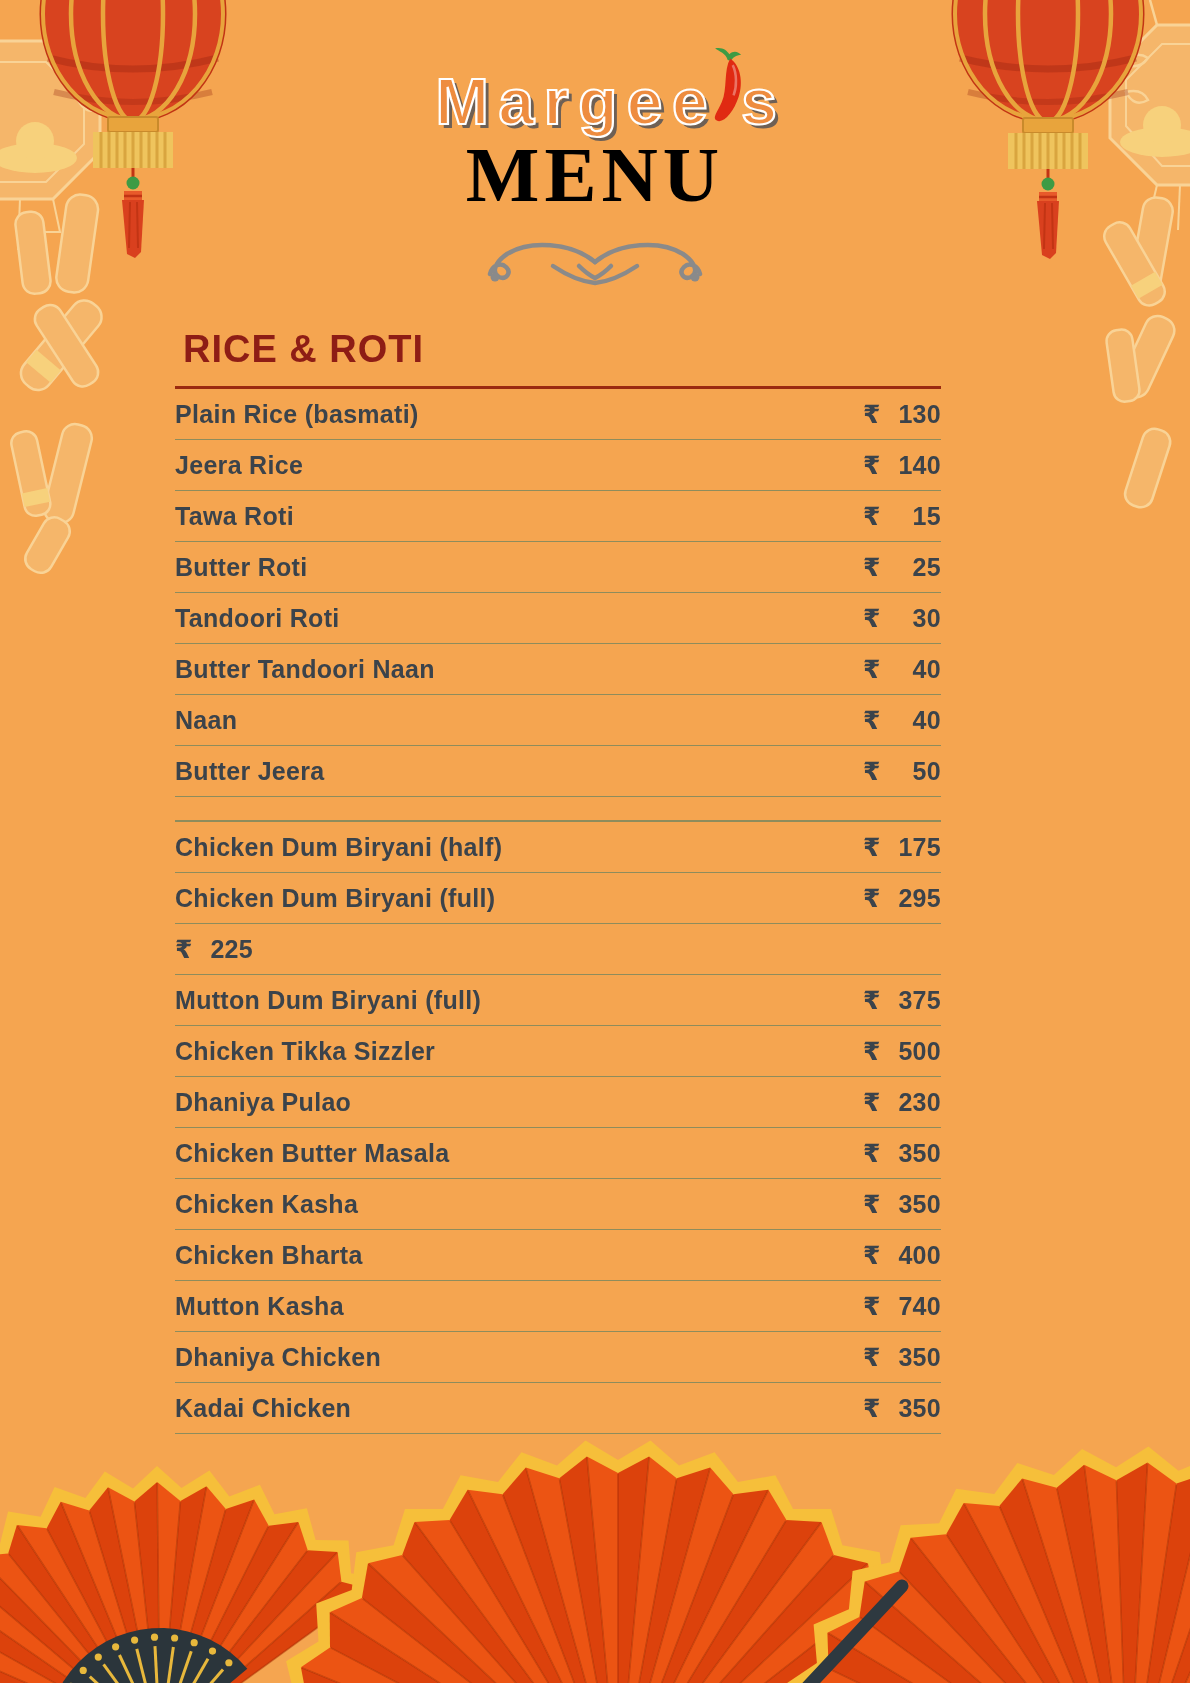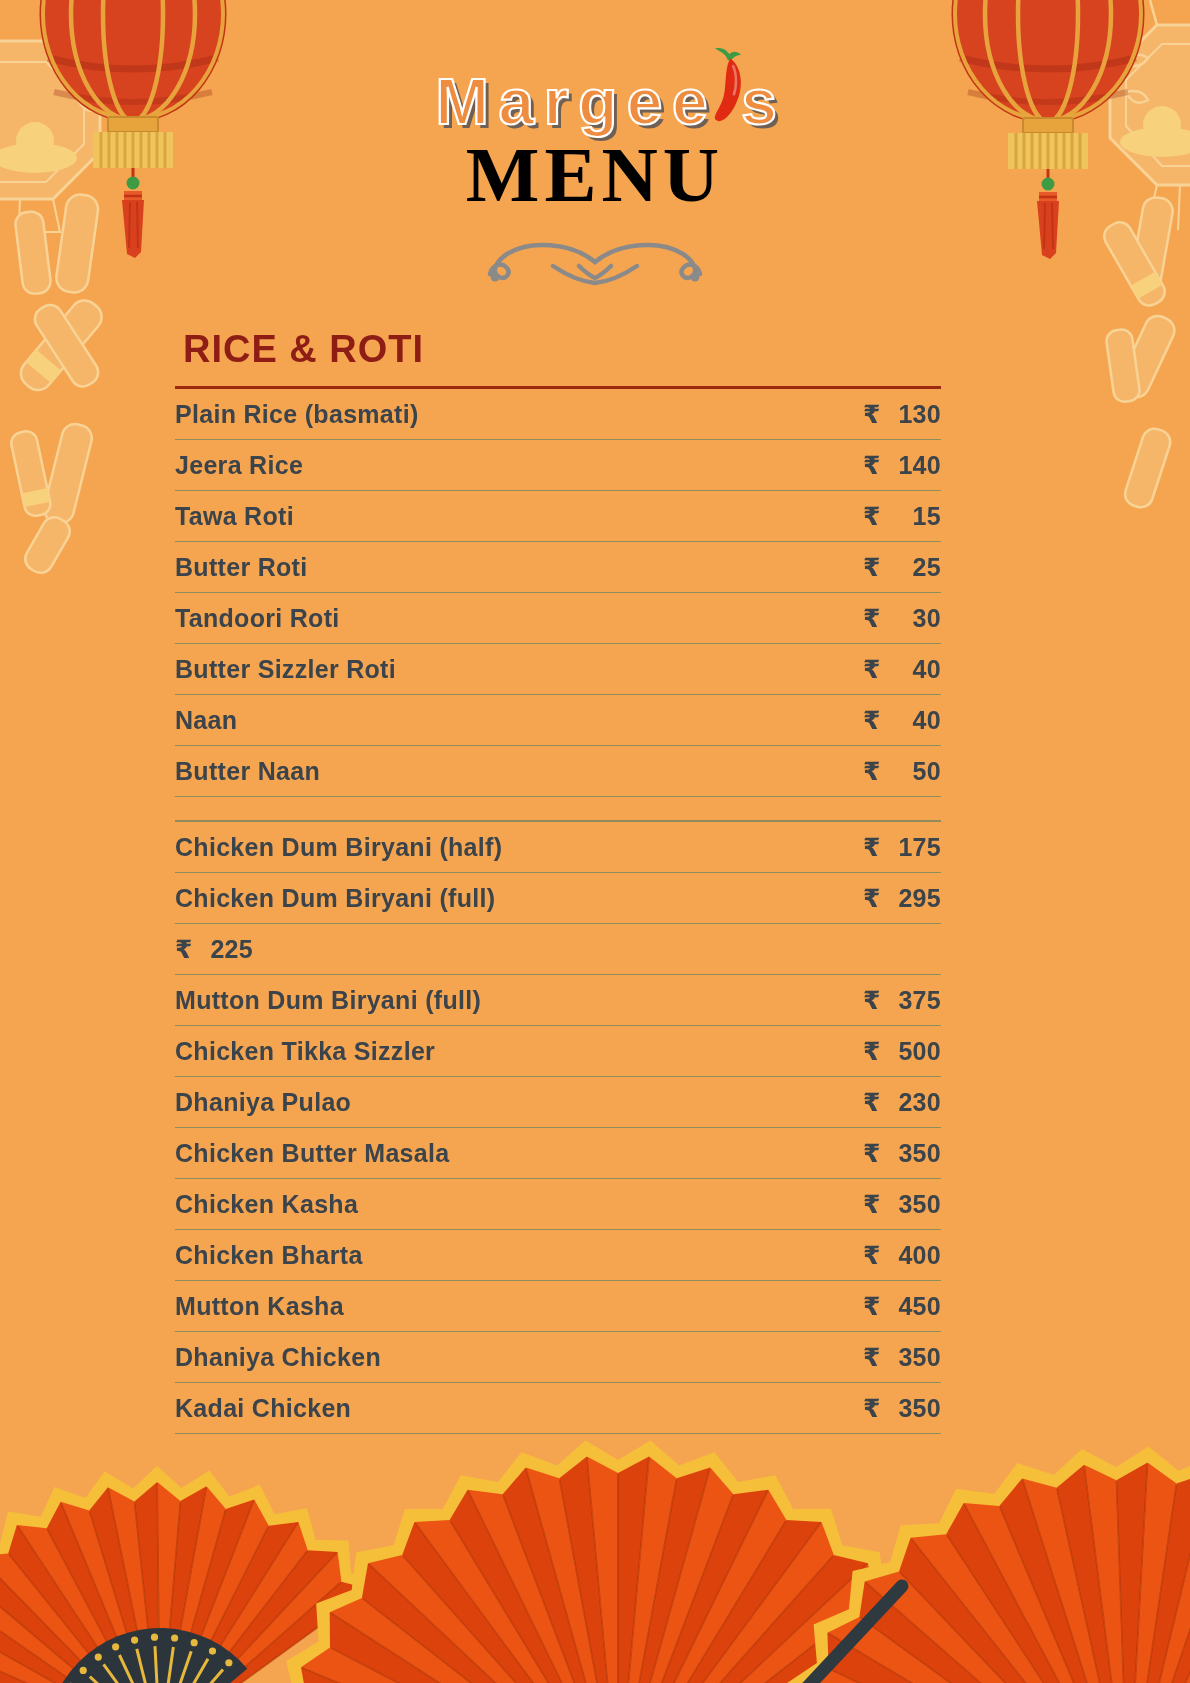--- a/index.html
+++ b/index.html
@@ -449,37 +449,37 @@
 
     <div class="row">
       <span class="item-name">Tandoori Roti</span>
       <span class="price">
         <span>₹</span>
         <span>30</span>
       </span>
     </div>
 
     <div class="row">
-      <span class="item-name">Butter Sizzler Roti</span>
+      <span class="item-name">Butter Tandoori Naan</span>
       <span class="price">
         <span>₹</span>
         <span>40</span>
       </span>
     </div>
 
     <div class="row">
       <span class="item-name">Naan</span>
       <span class="price">
         <span>₹</span>
         <span>40</span>
       </span>
     </div>
 
     <div class="row">
-      <span class="item-name">Butter Naan</span>
+      <span class="item-name">Butter Jeera</span>
       <span class="price">
         <span>₹</span>
         <span>50</span>
       </span>
     </div>
   </div>
   </div>
 
   <div class="section" id="section-1">
     <div class="rule" style="background: rgb(142, 140, 92);"></div>
@@ -552,21 +552,21 @@
       <span class="price">
         <span>₹</span>
         <span>400</span>
       </span>
     </div>
 
     <div class="row">
       <span class="item-name">Mutton Kasha</span>
       <span class="price">
         <span>₹</span>
-        <span>450</span>
+        <span>740</span>
       </span>
     </div>
 
     <div class="row">
       <span class="item-name">Dhaniya Chicken</span>
       <span class="price">
         <span>₹</span>
         <span>350</span>
       </span>
     </div>

